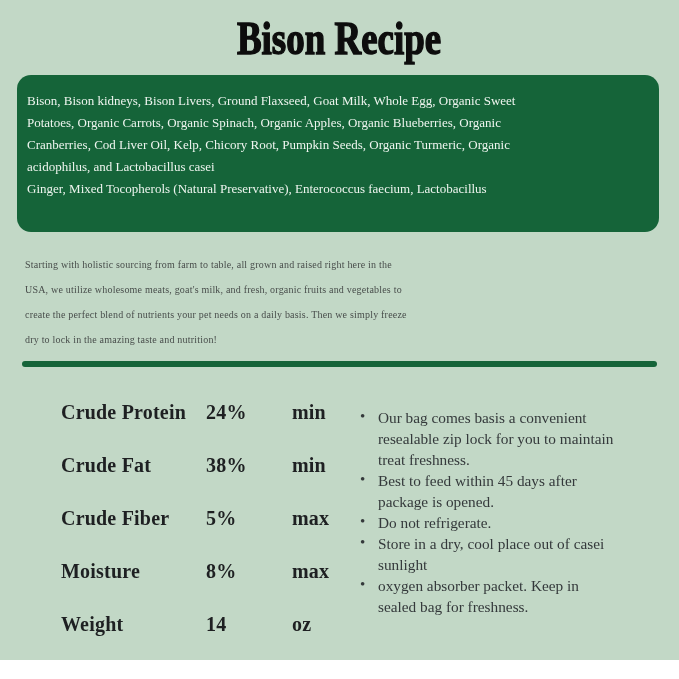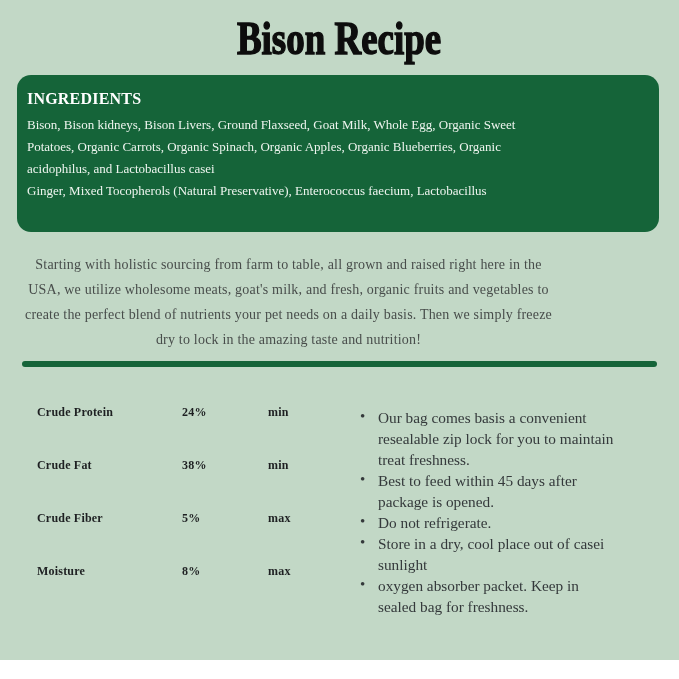--- a/index.html
+++ b/index.html
@@ -42,43 +42,43 @@
     font-size:13px;line-height:22px;
     color:var(--ingredients_text,#eef5ef);
     white-space:nowrap;
   }
   
   .description{
     position:absolute;left:25px;top:252px;
   }
   .description p{
     margin:0;
-    font-size:14px;line-height:25px;letter-spacing:0.2px;
+    font-size:10px;line-height:25px;letter-spacing:0.2px;
     color:var(--body_text,#484d4b);
     white-space:nowrap;
-    text-align:center;
   }
   
   .divider{
     position:absolute;left:22px;top:361px;
     width:635px;height:6px;border-radius:3px;
     background:var(--divider_green,#156439);
   }
   
   .analysis{
     position:absolute;left:37px;top:402px;width:305px;
   }
   .analysis .row{
     display:grid;
     grid-template-columns:145px 86px auto;
     height:53px;
     align-items:start;
-    font-weight:700;font-size:12px;line-height:20px;
+    font-weight:700;font-size:20px;line-height:20px;
     color:var(--table_text,#1e2022);
     letter-spacing:0.2px;
+    margin-left:24px;
   }
   
   .notes{
     position:absolute;left:352px;top:407px;width:310px;
     margin:0;padding:0;list-style:none;
   }
   .notes li{
     position:relative;
     padding-left:26px;
     font-size:15.3px;line-height:21px;
@@ -93,23 +93,23 @@
 </head>
 <body>
 
 <div class="page">
 
   <div class="title-wrap">
     <span>Bison Recipe</span>
   </div>
 
   <section class="ingredients">
-    <h2>INGREDIENTS</h2>
     <p class="iline">Bison, Bison kidneys, Bison Livers, Ground Flaxseed, Goat Milk, Whole Egg, Organic Sweet</p>
     <p class="iline">Potatoes, Organic Carrots, Organic Spinach, Organic Apples, Organic Blueberries, Organic</p>
+    <p class="iline">Cranberries, Cod Liver Oil, Kelp, Chicory Root, Pumpkin Seeds, Organic Turmeric, Organic</p>
     <p class="iline">acidophilus, and Lactobacillus casei</p>
     <p class="iline">Ginger, Mixed Tocopherols (Natural Preservative), Enterococcus faecium, Lactobacillus</p>
   </section>
 
   <section class="description">
     <p>Starting with holistic sourcing from farm to table, all grown and raised right here in the</p>
     <p>USA, we utilize wholesome meats, goat's milk, and fresh, organic fruits and vegetables to</p>
     <p>create the perfect blend of nutrients your pet needs on a daily basis. Then we simply freeze</p>
     <p>dry to lock in the amazing taste and nutrition!</p>
   </section>
@@ -130,20 +130,25 @@
     <div class="row">
       <span>Crude Fiber</span>
       <span>5%</span>
       <span>max</span>
     </div>
     <div class="row">
       <span>Moisture</span>
       <span>8%</span>
       <span>max</span>
     </div>
+    <div class="row">
+      <span>Weight</span>
+      <span>14</span>
+      <span>oz</span>
+    </div>
   </section>
 
   <ul class="notes">
     <li>
       <span class="dot">•</span>
       <div class="nline">Our bag comes basis a convenient</div>
       <div class="nline">resealable zip lock for you to maintain</div>
       <div class="nline">treat freshness.</div>
     </li>
     <li>

